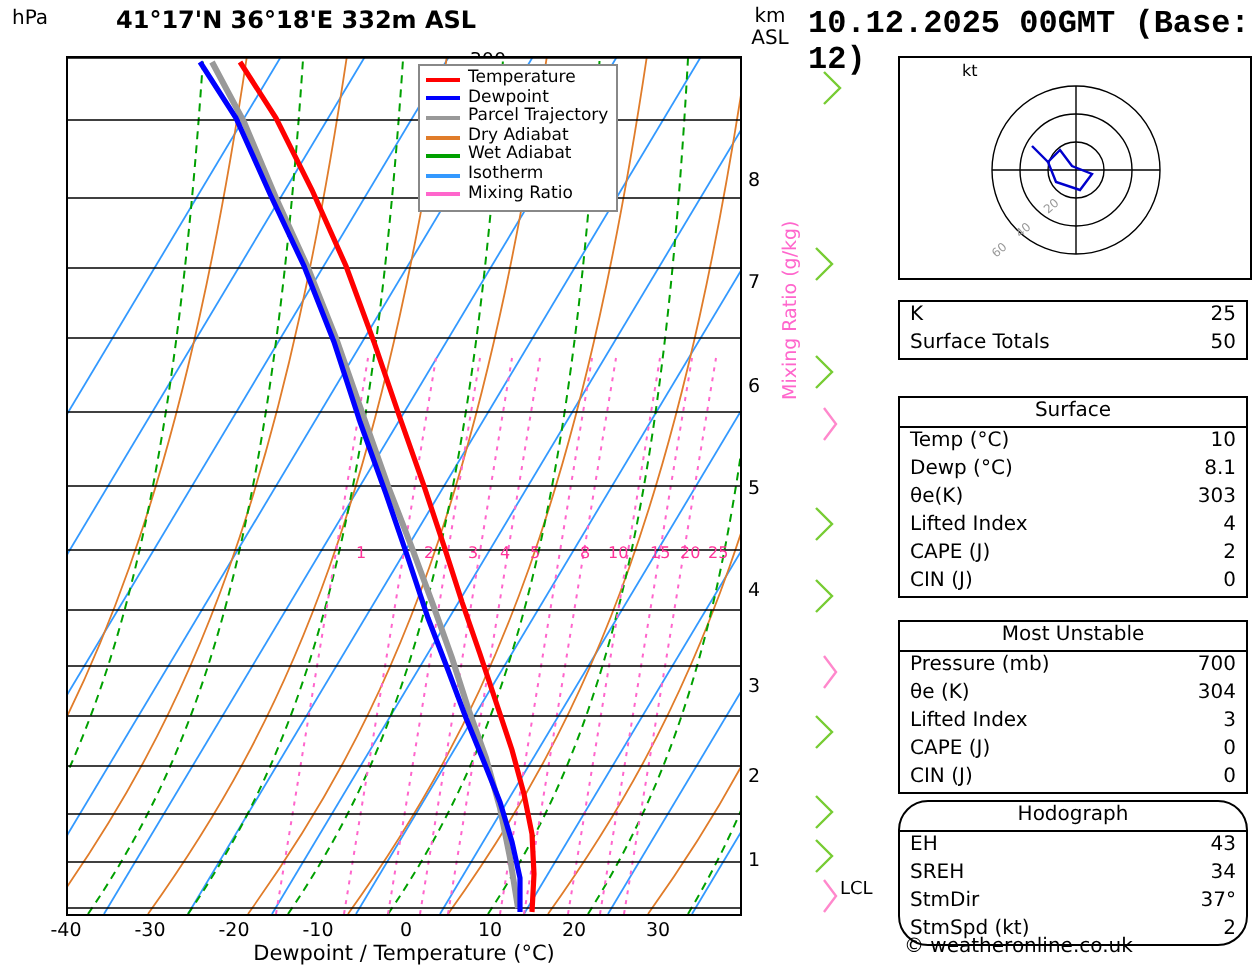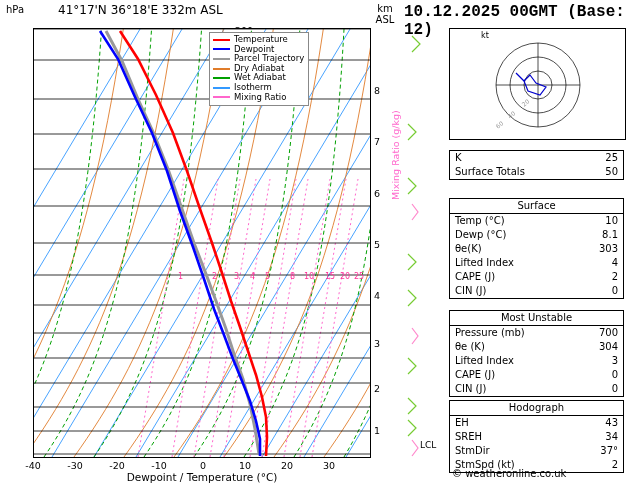--- a/index.html
+++ b/index.html
@@ -1,21 +1,21 @@
 <!DOCTYPE html>
 <html><head>
 <meta charset="utf-8">
 <style>
   html,body{margin:0;padding:0;}
   body{width:629px;height:486px;background:#ffffff;font-family:"DejaVu Sans",sans-serif;overflow:hidden;position:relative;}
   .root{position:absolute;left:0;top:0;width:627px;height:486px;}
 
   
   .hpa-label{position:absolute;left:6px;top:4px;font-size:10px;color:#000;}
-  .title{position:absolute;left:58px;top:3px;font-size:12px;font-weight:normal;color:#000;}
+  .title{position:absolute;left:58px;top:3px;font-size:12px;font-weight:bold;color:#000;}
   .km-label{position:absolute;left:372px;top:3px;font-size:10px;color:#000;text-align:center;width:26px;line-height:11px;}
   .date-title{position:absolute;left:404px;top:3px;font-size:16px;font-weight:bold;color:#000;font-family:Liberation Mono, monospace;}
 
   
   .plot{position:absolute;left:33px;top:28px;width:338px;height:430px;border:1px solid #000;box-sizing:border-box;overflow:hidden;background:#fff;}
   .plot svg{position:absolute;left:0;top:0;}
 
   .ytick{position:absolute;right:374px;font-size:9.5px;color:#000;text-align:right;width:28px;}
   .xtick{position:absolute;top:460px;font-size:9.5px;color:#000;text-align:center;width:30px;}
   .xaxis-title{position:absolute;left:33px;top:471px;width:338px;text-align:center;font-size:10.5px;color:#000;}
@@ -43,21 +43,21 @@
 
   
   .tbl{position:absolute;left:449px;width:175px;border:1px solid #000;background:#fff;font-size:10px;color:#000;box-sizing:border-box;}
   .tbl .r{display:flex;justify-content:space-between;padding:0 5px;height:14px;line-height:14px;}
   .tbl .r .k{white-space:nowrap;}
   .tbl .r .v{white-space:nowrap;}
   .tbl .hdr{text-align:center;height:14px;line-height:14px;border-top:1px solid #000;border-bottom:1px solid #000;}
   .tbl-1{top:150px;}
   .tbl-2{top:198px;}
   .tbl-3{top:310px;}
-  .tbl-4{top:400px;}
+  .tbl-4{top:400px;border-radius:15px;}
 
   .credit{position:absolute;left:452px;top:468px;font-size:10px;color:#000;}
   .copy{font-family:"DejaVu Sans",sans-serif;}
 </style>
 </head>
 <body>
 
 <div class="root">
 
   <div class="hpa-label">hPa</div>

